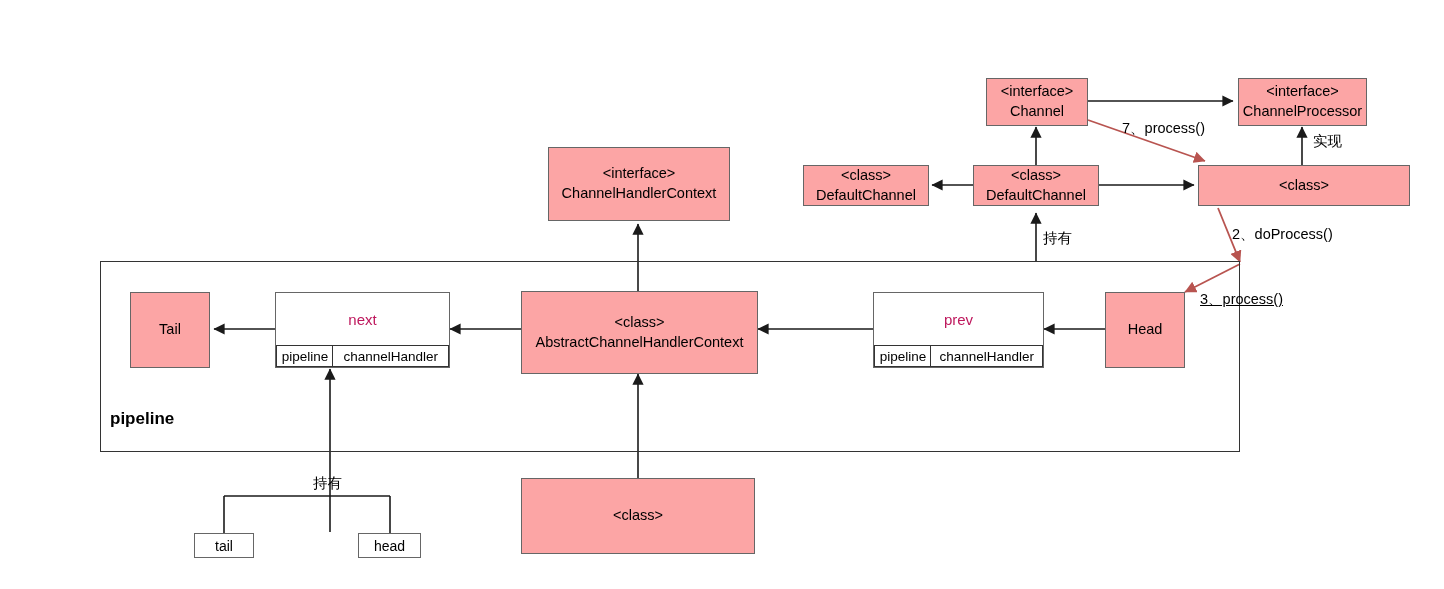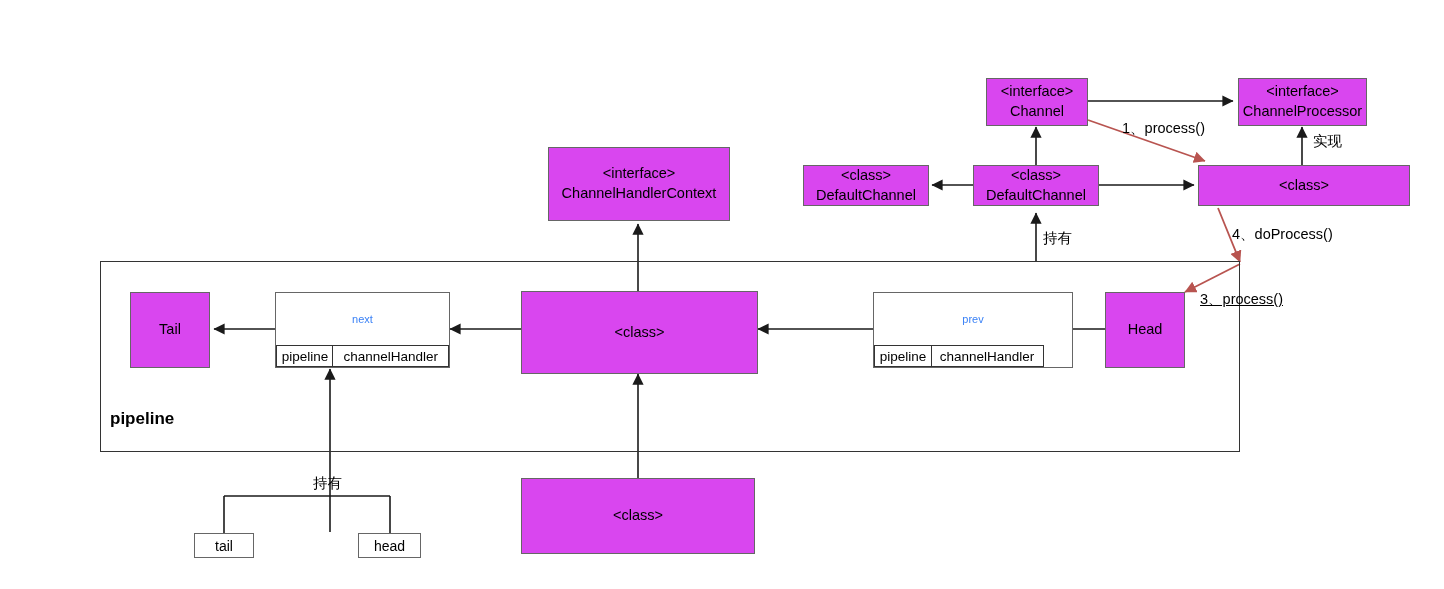--- a/index.html
+++ b/index.html
@@ -20,21 +20,21 @@
     left: 0;
     top: 0;
     width: 1444px;
     height: 589px;
     pointer-events: none;
   }
   .node {
     position: absolute;
     box-sizing: border-box;
     border: 1.5px solid #666666;
-    background: #d946ef;
+    background: #fca5a5;
     display: flex;
     flex-direction: column;
     align-items: center;
     justify-content: center;
     text-align: center;
     color: #000000;
     font-size: 14.5px;
     line-height: 1.35;
   }
   .node .ln { display: block; white-space: nowrap; }
@@ -51,22 +51,22 @@
     background: #ffffff;
     display: flex;
     flex-direction: column;
     justify-content: flex-start;
   }
   .ctx-title {
     flex: 1;
     display: flex;
     align-items: center;
     justify-content: center;
-    font-size: 11px;
-    color: #3b82f6;
+    font-size: 15px;
+    color: #be185d;
   }
   .ctx-fields {
     display: flex;
     flex-direction: row;
     height: 22px;
     border-top: 1.5px solid #666666;
     margin: 0 0 0 0;
   }
   .ctx-fields .cell {
     box-sizing: border-box;
@@ -199,23 +199,24 @@
   <div class="ctx-node" style="left:275px; top:292px; width:175px; height:76px;">
     <div class="ctx-title">next</div>
     <div class="ctx-fields" style="border-top:none;">
       <div class="cell" style="width:58px;">pipeline</div>
       <div class="cell" style="width:117px; margin-left:-1.5px;">channelHandler</div>
     </div>
   </div>
 
   <div class="node" style="left:521px; top:291px; width:237px; height:83px;">
     <span class="ln">&lt;class&gt;</span>
-  </div>
-
-  <div class="ctx-node" style="left:873px; top:292px; width:200px; height:76px;">
+    <span class="ln">AbstractChannelHandlerContext</span>
+  </div>
+
+  <div class="ctx-node" style="left:873px; top:292px; width:171px; height:76px;">
     <div class="ctx-title">prev</div>
     <div class="ctx-fields" style="border-top:none;">
       <div class="cell" style="width:58px;">pipeline</div>
       <div class="cell" style="width:113px; margin-left:-1.5px;">channelHandler</div>
     </div>
   </div>
 
   <div class="node" style="left:1105px; top:292px; width:80px; height:76px;">
     <span class="ln">Head</span>
   </div>
@@ -226,25 +227,25 @@
   </div>
 
   <div class="tiny-box" style="left:358px; top:533px; width:63px; height:25px;">
     <span>head</span>
   </div>
 
   <div class="node" style="left:521px; top:478px; width:234px; height:76px;">
     <span class="ln">&lt;class&gt;</span>
   </div>
 
-  <div class="lbl" style="left:1122px; top:119px;">1、process()</div>
+  <div class="lbl" style="left:1122px; top:119px;">7、process()</div>
 
   <div class="lbl" style="left:1313px; top:132px;text-align:right;">实现</div>
 
-  <div class="lbl" style="left:1232px; top:225px;">4、doProcess()</div>
+  <div class="lbl" style="left:1232px; top:225px;">2、doProcess()</div>
 
   <div class="lbl" style="left:1200px; top:290px;text-decoration:underline;">3、process()</div>
 
   <div class="lbl" style="left:1043px; top:229px;">持有</div>
 
   <div class="lbl" style="left:313px; top:474px;">持有</div>
 
 </div>
 
 </body></html>

